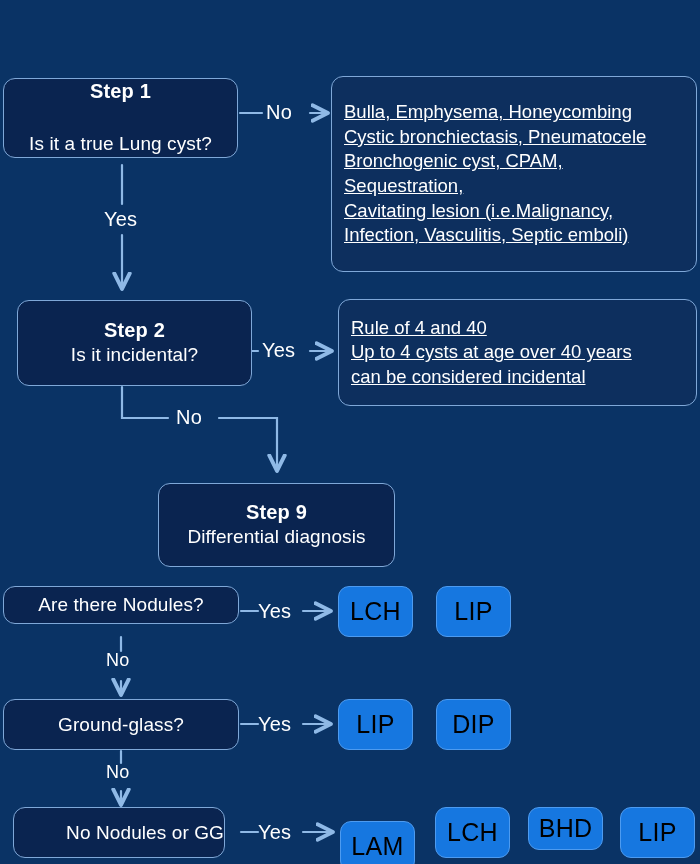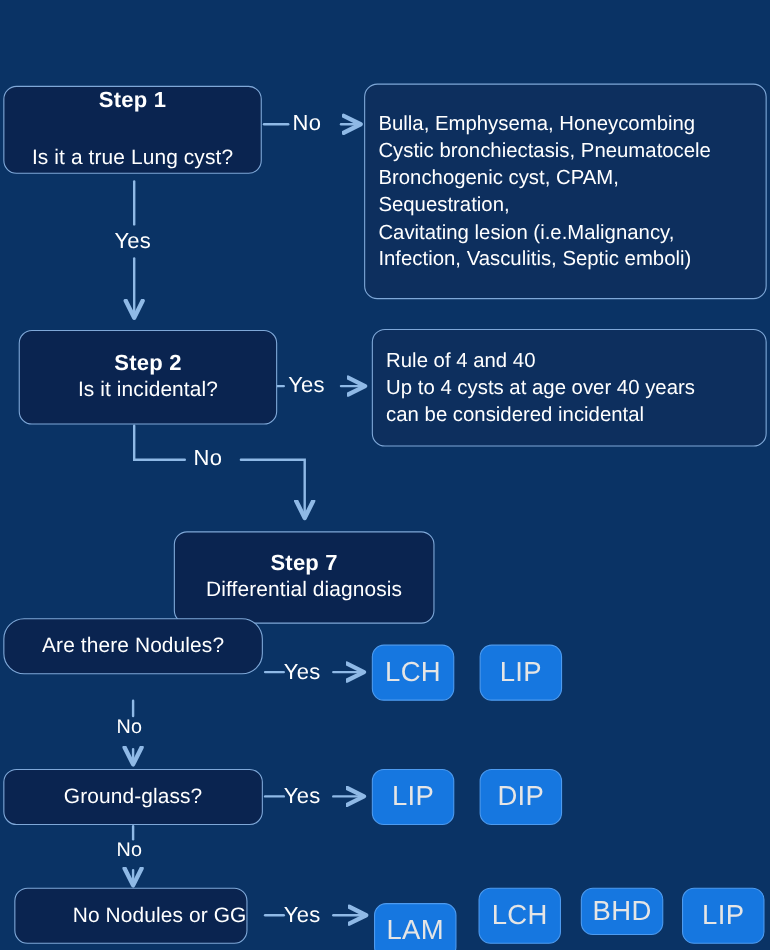--- a/index.html
+++ b/index.html
@@ -33,41 +33,41 @@
 
   .infobox{
     position:absolute;
     box-sizing:border-box;
     background:#0d2f5e;
     border:1.5px solid #7fa8d8;
     border-radius:12px;
     padding:8px 10px 8px 12px;
     display:flex;flex-direction:column;justify-content:center;
   }
-  .infobox .ln{font-size:18.5px;line-height:1.33;white-space:nowrap;}
+  .infobox .ln{font-size:18.5px;line-height:1.33;white-space:nowrap;text-decoration:underline;}
 
   .qbox{
     position:absolute;
     box-sizing:border-box;
     background:#0a2450;
     border:1.5px solid #7fa8d8;
     border-radius:12px;
     display:flex;align-items:center;justify-content:center;
   }
   .qbox .qt{font-size:19px;letter-spacing:.1px;}
 
   
   .chip{
     position:absolute;
     box-sizing:border-box;
     background:#1677e0;
     border:1.5px solid #4d9bf0;
     border-radius:11px;
     display:flex;align-items:center;justify-content:center;
-    color:#e5e5e5;
+    color:#000000;
     font-size:25px;
     letter-spacing:.3px;
   }
 
   
   .elabel{
     position:absolute;
     font-size:20px;
     color:#ffffff;
     letter-spacing:.2px;
@@ -142,25 +142,25 @@
   <div class="infobox" style="left:338px;top:299px;width:359px;height:107px;">
     <div class="ln">Rule of 4 and 40</div>
     <div class="ln">Up to 4 cysts at age over 40 years</div>
     <div class="ln">can be considered incidental</div>
   </div>
 
   <div class="elabel" style="left:262px;top:339px;">Yes</div>
   <div class="elabel" style="left:176px;top:406px;">No</div>
 
   <div class="node" style="left:158px;top:483px;width:237px;height:84px;">
-    <div class="ttl">Step 7</div>
+    <div class="ttl">Step 9</div>
     <div class="sub">Differential diagnosis</div>
   </div>
 
-  <div class="qbox" style="left:3px;top:562px;width:236px;height:51px;border-radius:19px;">
+  <div class="qbox" style="left:3px;top:586px;width:236px;height:38px;">
     <div class="qt">Are there Nodules?</div>
   </div>
   <div class="elabel" style="left:258px;top:600px;">Yes</div>
   <div class="elabel sm" style="left:106px;top:650px;">No</div>
 
   <div class="chip" style="left:338px;top:586px;width:75px;height:51px;">
     <span>LCH</span>
   </div>
   <div class="chip" style="left:436px;top:586px;width:75px;height:51px;">
     <span>LIP</span>

